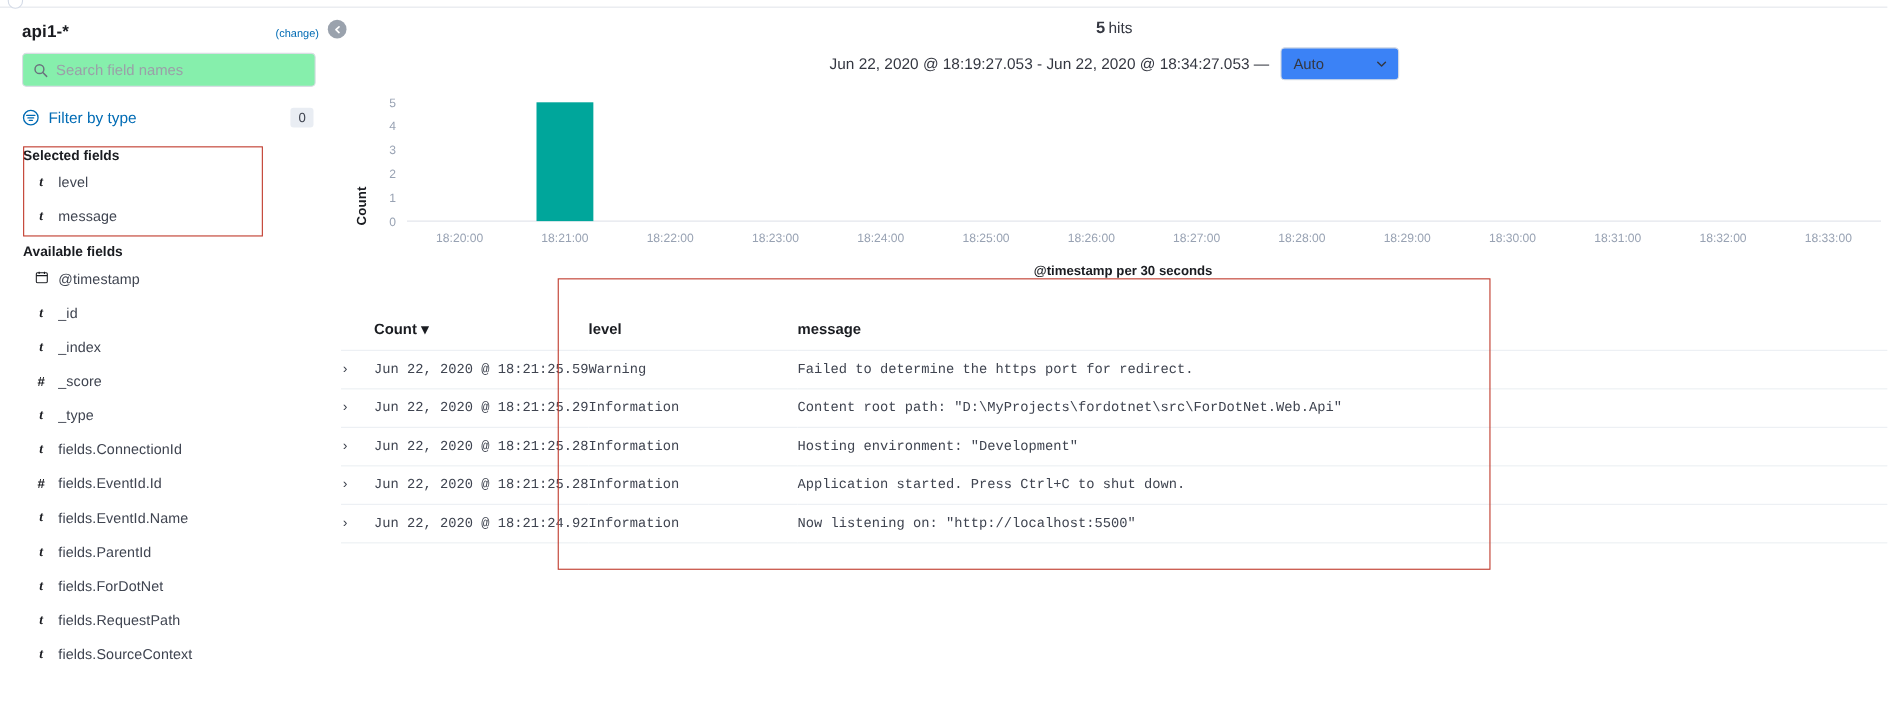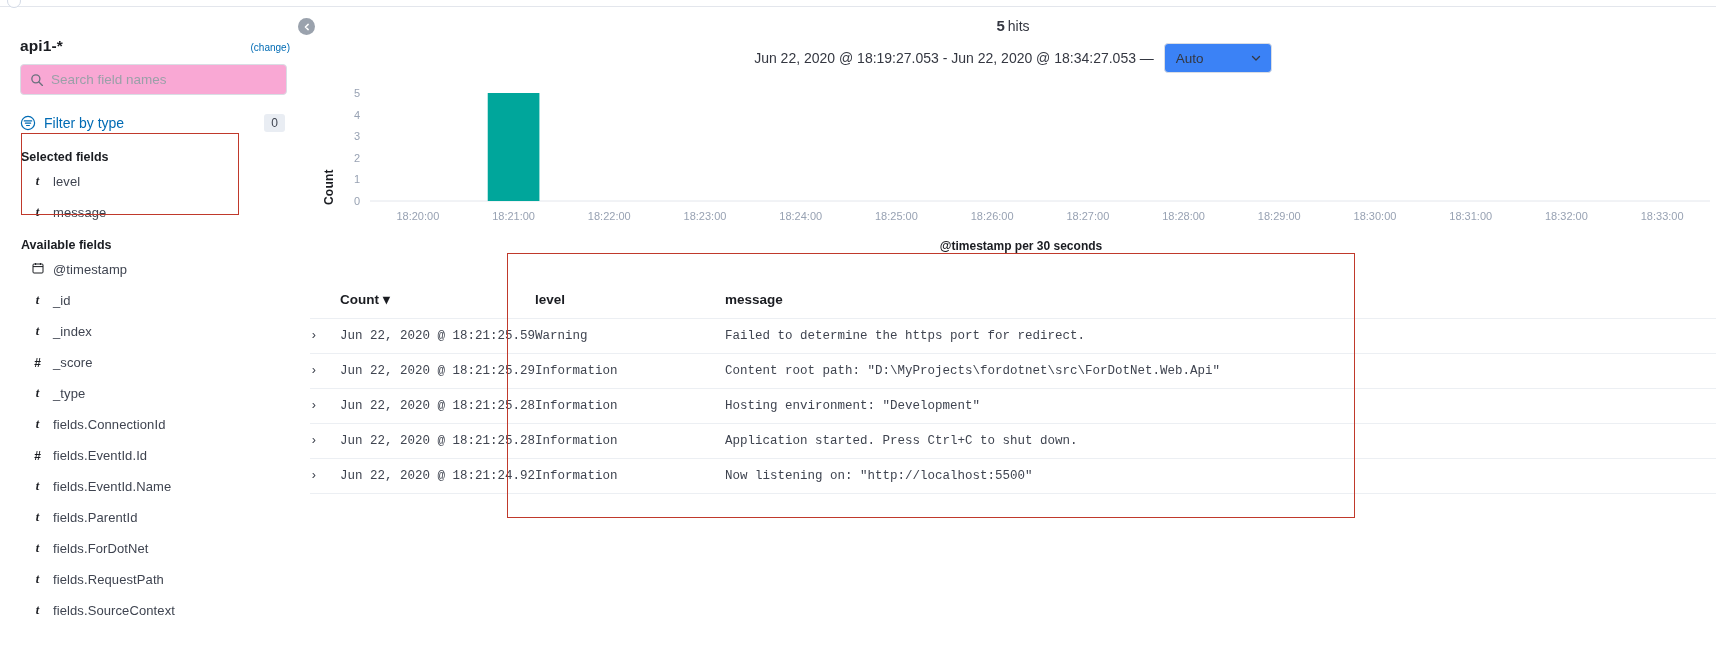--- a/index.html
+++ b/index.html
@@ -11,40 +11,40 @@
     overflow: hidden;
   }
   #app { position: relative; width: 1716px; height: 659px; display: flex; }
 
   
   #sidebar {
     position: relative;
     width: 310px; height: 659px;
     background: #ffffff;
     flex: 0 0 310px;
-    padding: 16px 20px;
+    padding: 0 20px;
   }
   .sb-top-line {
     position: absolute; left: 0; top: 6px; width: 310px; height: 1px;
     background: #e3e6ec;
   }
   .sb-nub {
     position: absolute; left: 7px; top: -6px; width: 14px; height: 14px;
     border-radius: 50%; border: 1px solid #d3dae6; background: #fff;
   }
   .index-row {
     display: flex; align-items: baseline; justify-content: space-between;
     padding-top: 21px; padding-bottom: 6px;
   }
   .index-name { font-size: 15.5px; font-weight: 700; color: #1a1c21; letter-spacing: .1px; }
   .index-change { font-size: 10px; color: #006bb4; cursor: pointer; margin-left: 10px; }
 
   .search-box {
     position: relative; height: 31px; width: 267px; margin-top: 3px;
-    border: 1px solid #d9dde4; border-radius: 4px; background: #f9a8d4;
+    border: 1px solid #d9dde4; border-radius: 4px; background: #86efac;
   }
   .search-box .mag {
     position: absolute; left: 9px; top: 50%; transform: translateY(-50%);
     width: 14px; height: 14px;
   }
   .search-box input {
     position: absolute; left: 30px; top: 0; height: 29px; width: 228px;
     border: none; outline: none; background: transparent;
     font-family: "Liberation Sans", sans-serif; font-size: 13.5px; color: #343741;
   }

